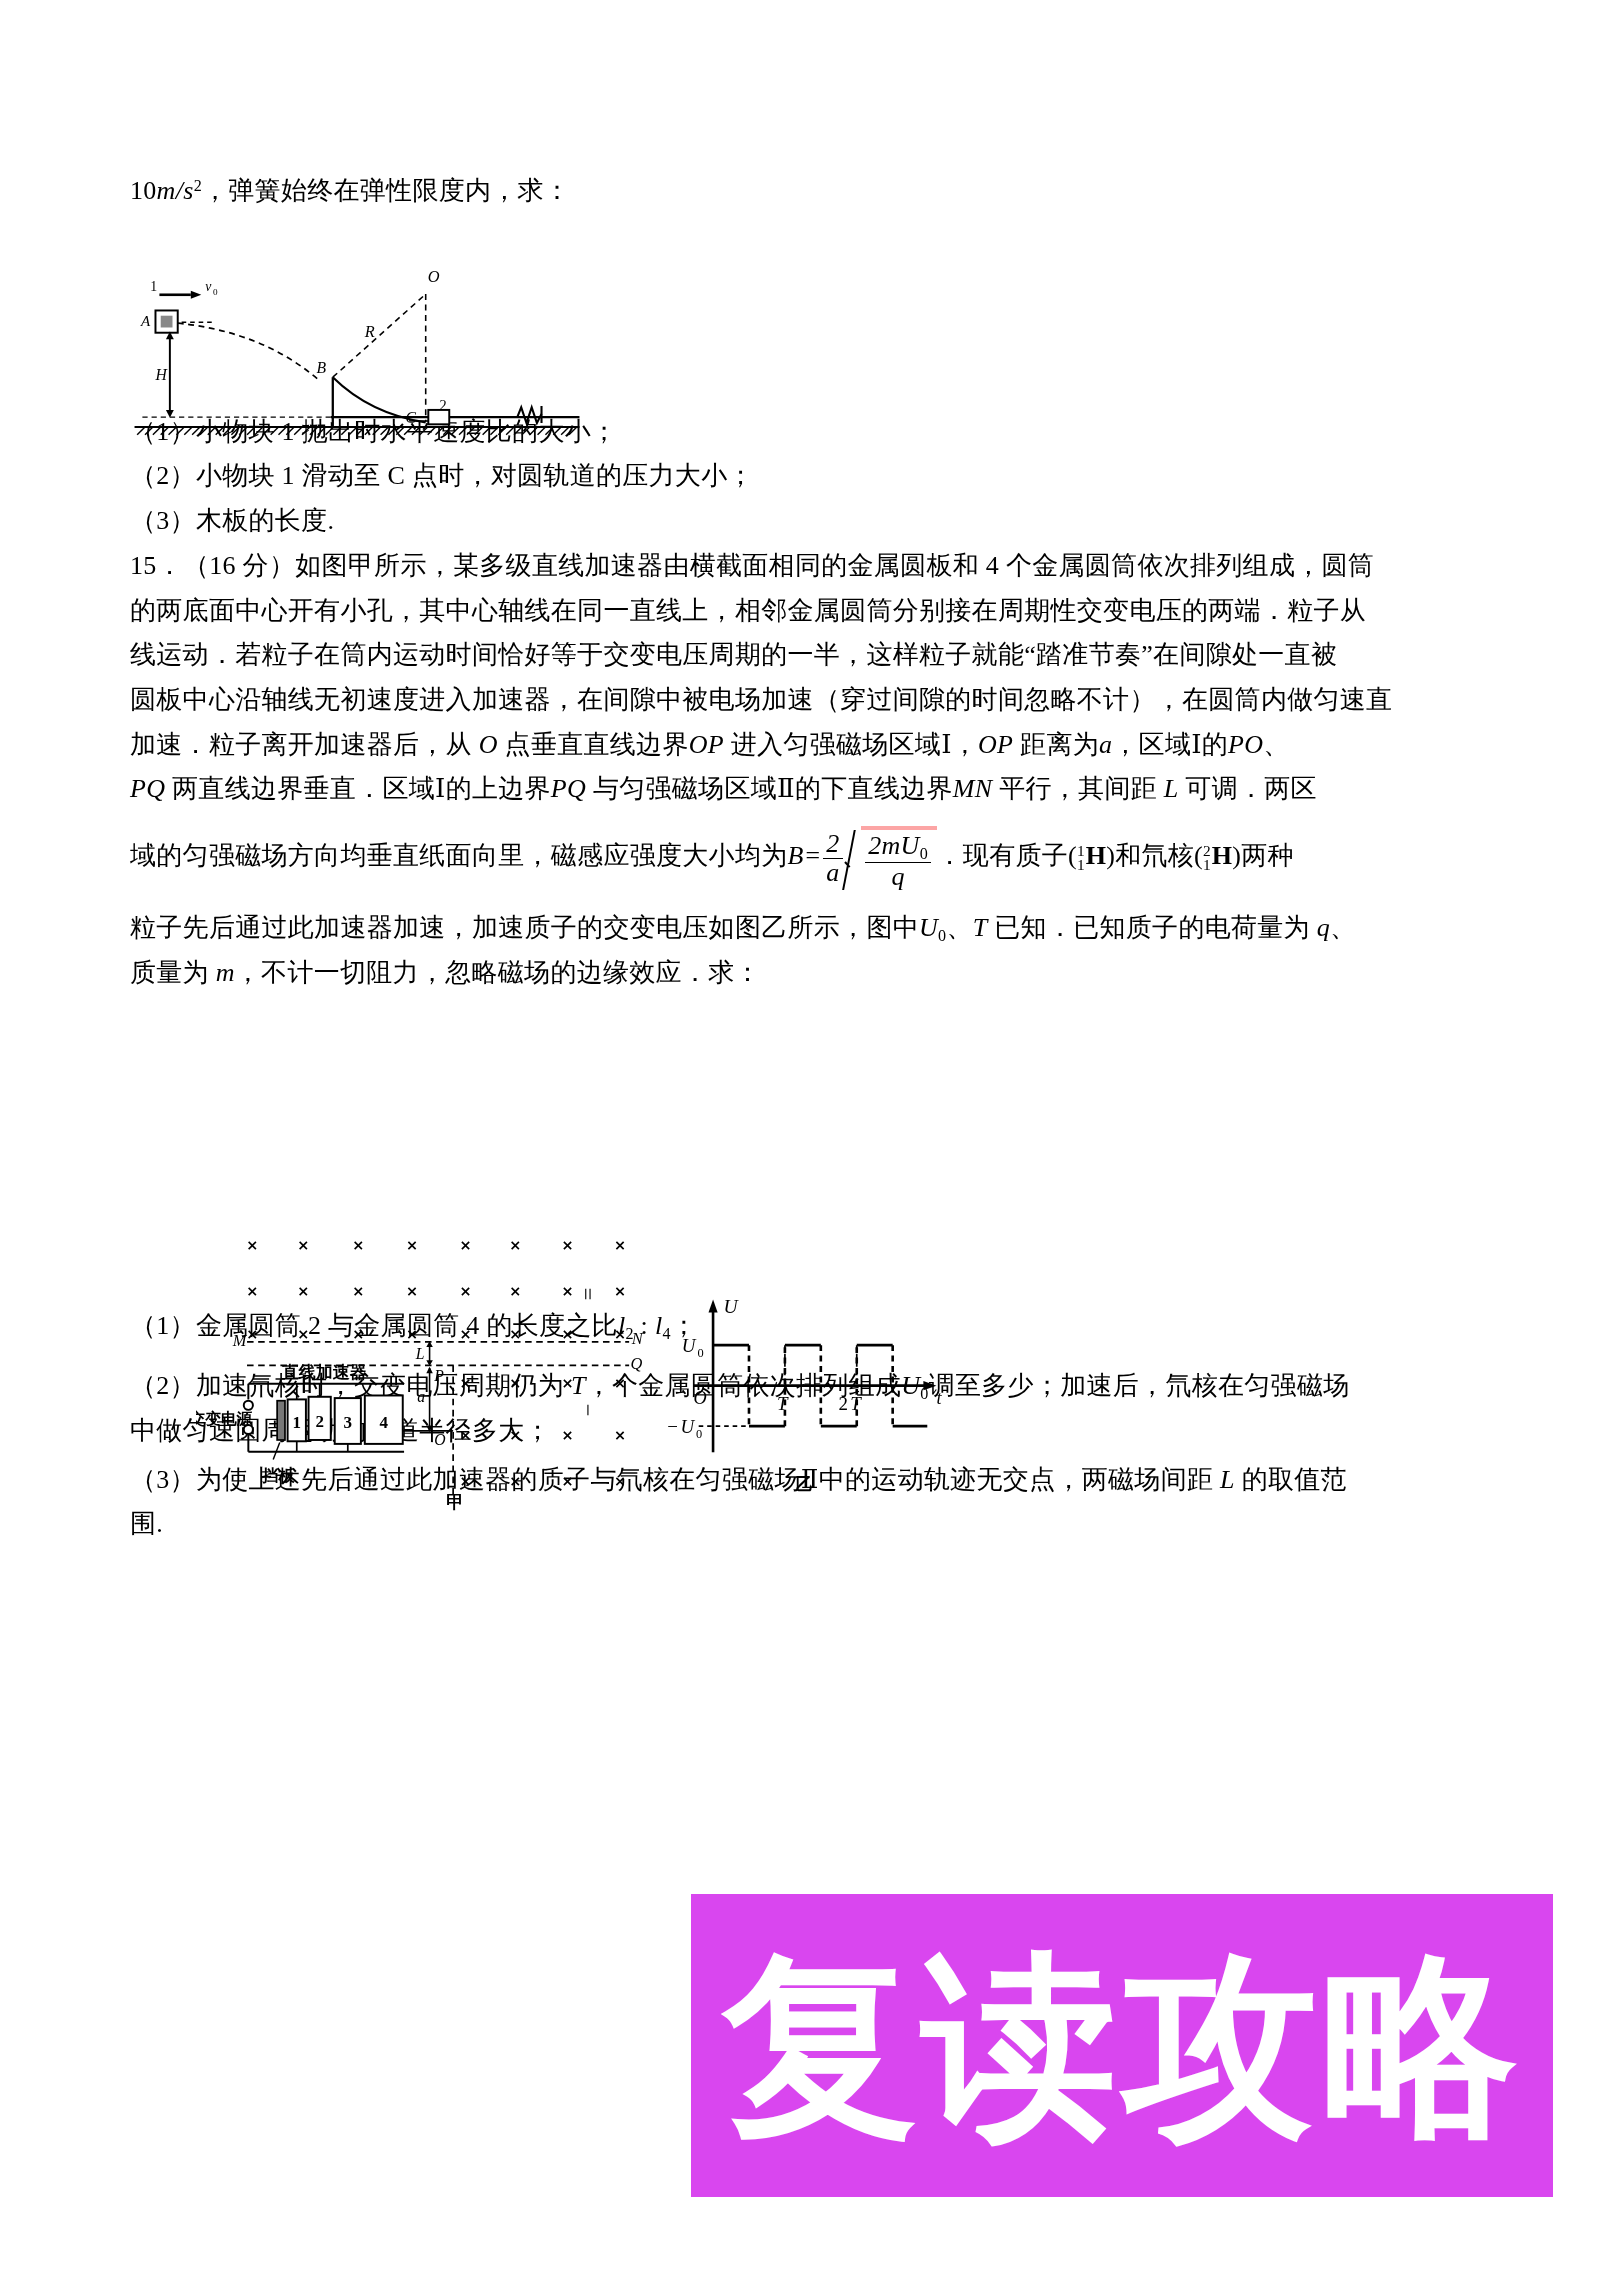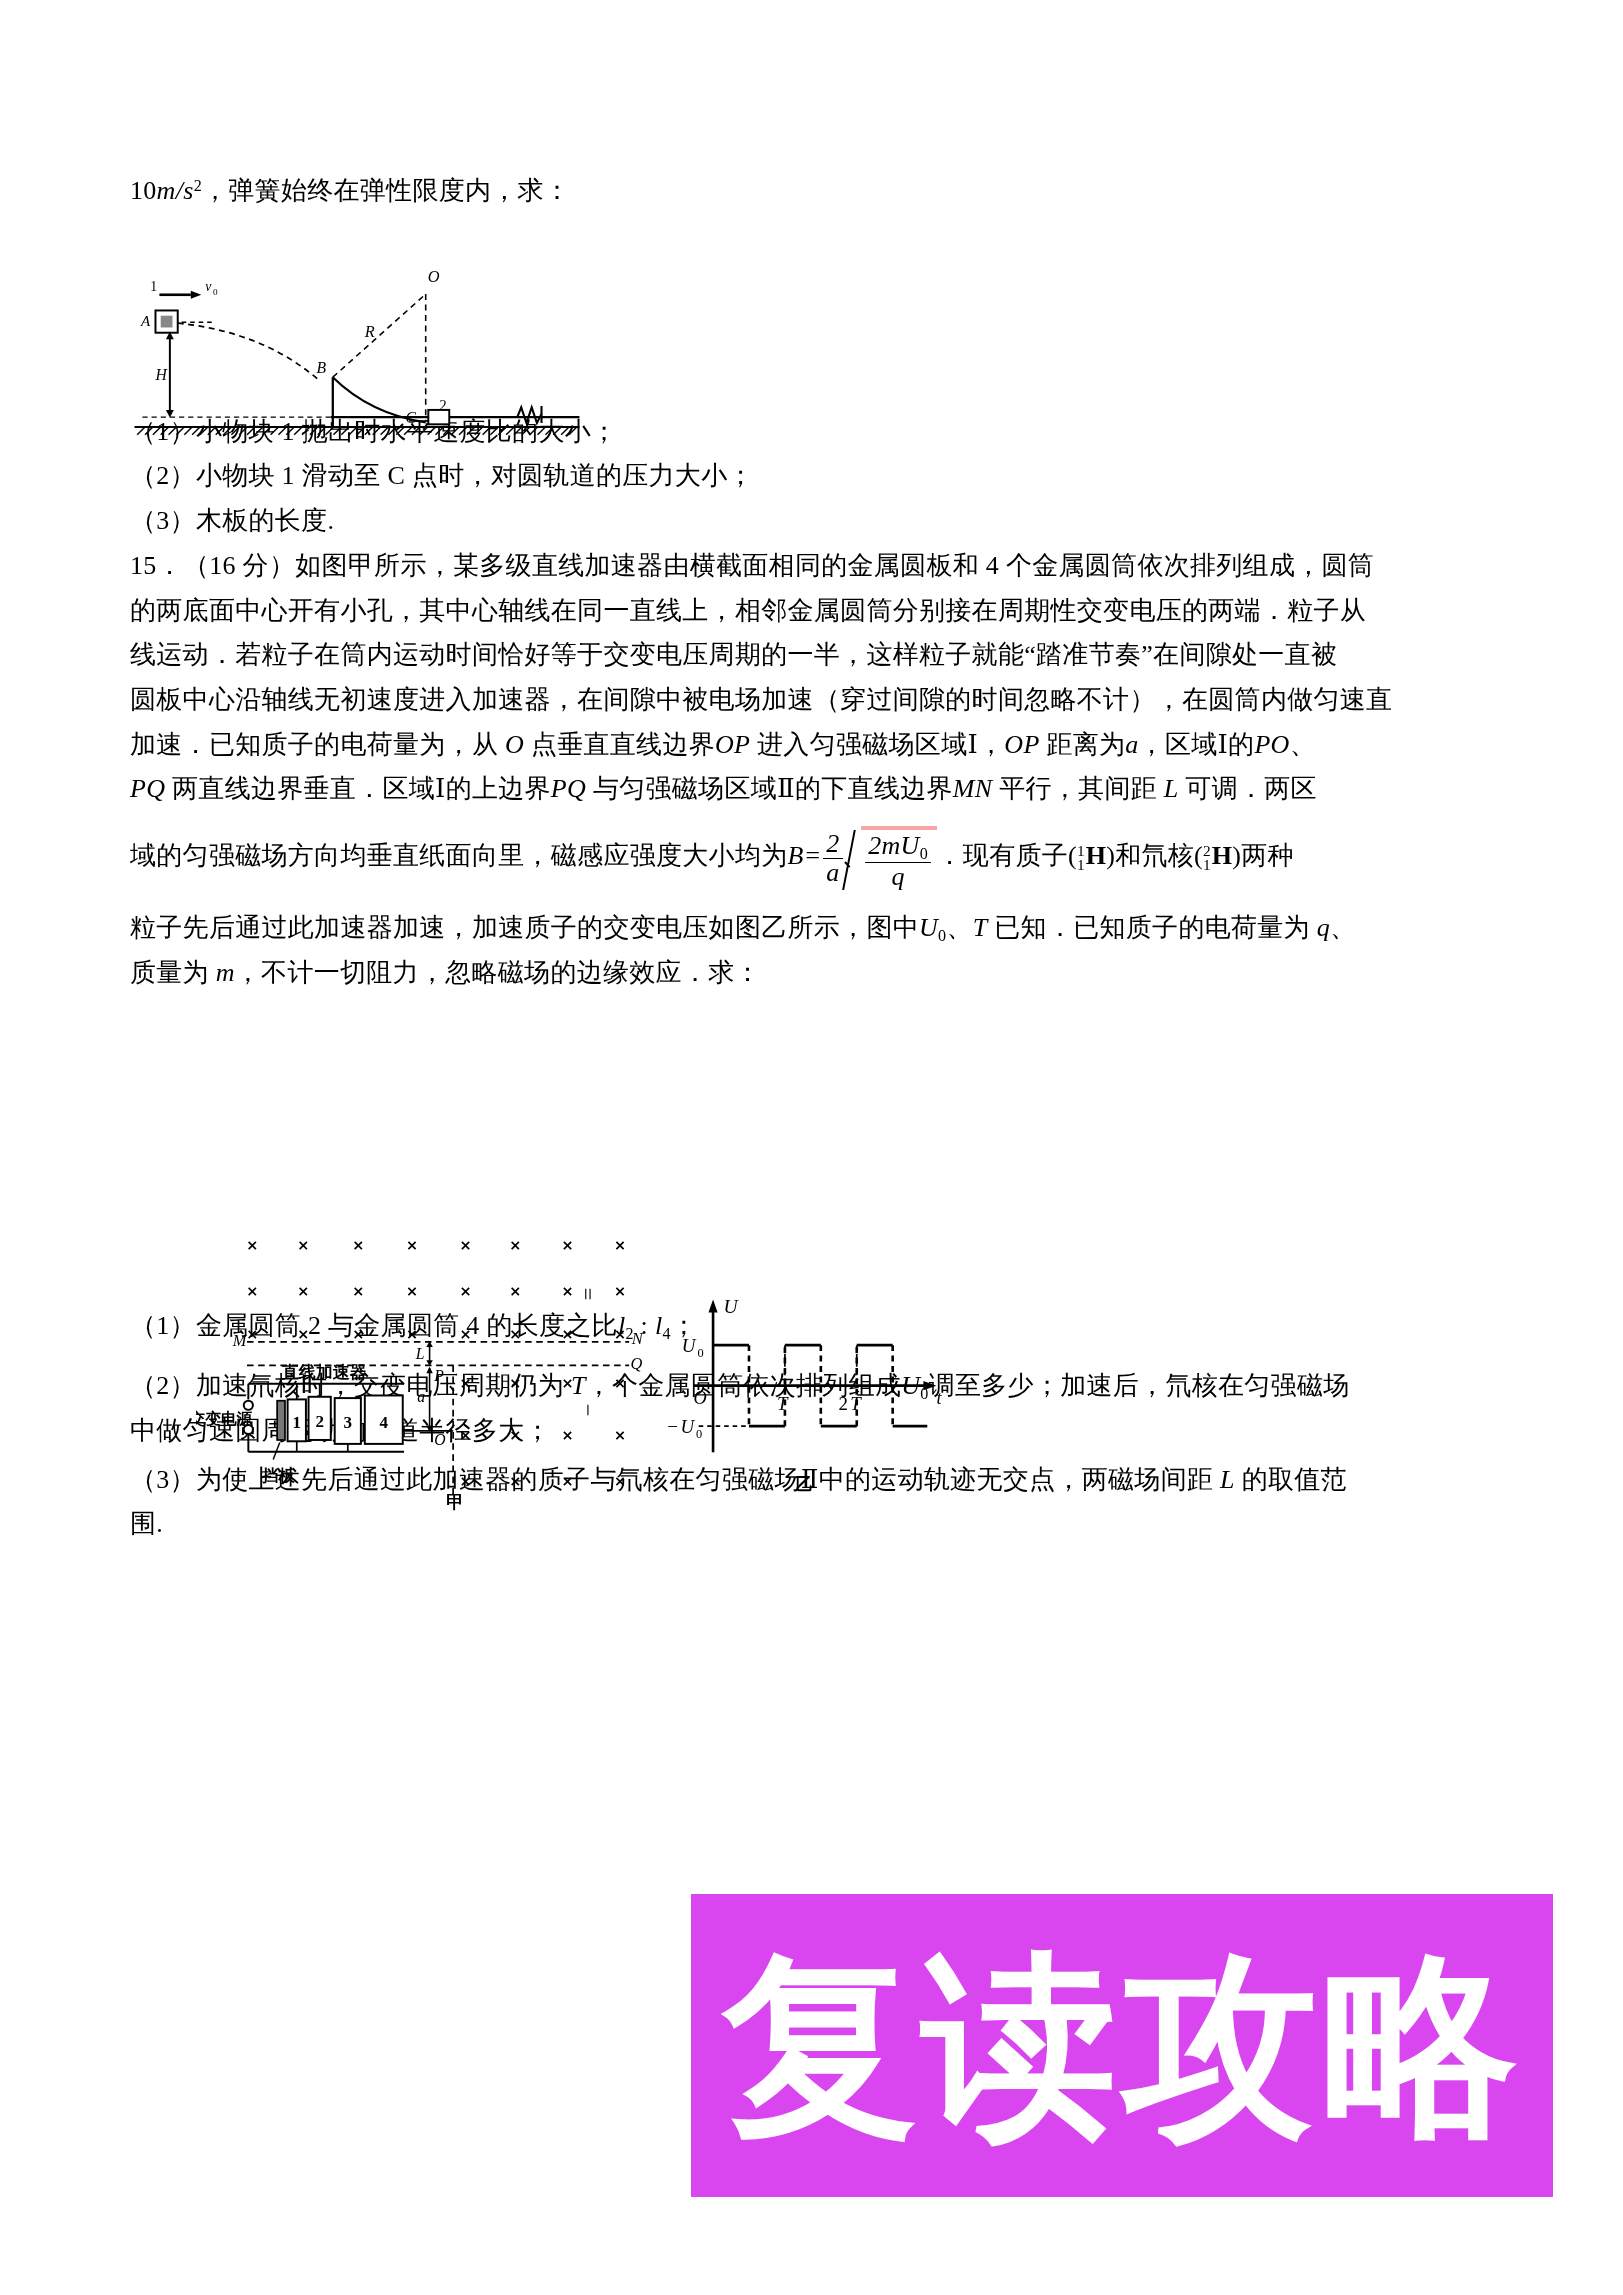--- a/index.html
+++ b/index.html
@@ -90,21 +90,21 @@
     <p class="para">（1）小物块 1 抛出时水平速度比的大小；</p>
     <p class="para">（2）小物块 1 滑动至 C 点时，对圆轨道的压力大小；</p>
     <p class="para">（3）木板的长度.</p>
 
     <p class="para">15．（16 分）如图甲所示，某多级直线加速器由横截面相同的金属圆板和 4 个金属圆筒依次排列组成，圆筒</p>
     <p class="para">的两底面中心开有小孔，其中心轴线在同一直线上，相邻金属圆筒分别接在周期性交变电压的两端．粒子从</p>
     <p class="para">线运动．若粒子在筒内运动时间恰好等于交变电压周期的一半，这样粒子就能“踏准节奏”在间隙处一直被</p>
     <p class="para">圆板中心沿轴线无初速度进入加速器，在间隙中被电场加速（穿过间隙的时间忽略不计），在圆筒内做匀速直</p>
 
     <p class="para">
-      <span>加速．已知质子的电荷量为，从 </span><i class="v">O</i><span> 点垂直直线边界</span><i class="v">OP</i><span> 进入匀强磁场区域Ⅰ，</span><i class="v">OP</i><span> 距离为</span><i class="v">a</i><span>，区域Ⅰ的</span><i class="v">PO</i><span>、</span>
+      <span>加速．粒子离开加速器后，从 </span><i class="v">O</i><span> 点垂直直线边界</span><i class="v">OP</i><span> 进入匀强磁场区域Ⅰ，</span><i class="v">OP</i><span> 距离为</span><i class="v">a</i><span>，区域Ⅰ的</span><i class="v">PO</i><span>、</span>
     </p>
 
     <p class="para">
       <i class="v">PQ</i><span> 两直线边界垂直．区域Ⅰ的上边界</span><i class="v">PQ</i><span> 与匀强磁场区域Ⅱ的下直线边界</span><i class="v">MN</i><span> 平行，其间距 </span><i class="v">L</i><span> 可调．两区</span>
     </p>
 
     <p class="para" style="margin-top:17px;margin-bottom:17px;">
       <span>域的匀强磁场方向均垂直纸面向里，磁感应强度大小均为</span><span class="math"><i class="v">B</i><span>=</span><span class="frac"><span class="n">2</span><span class="d">a</span></span><span class="radical"><span class="radbody"><span class="frac"><span class="n"><span>2mU</span><sub>0</sub></span><span class="d">q</span></span></span></span></span><span>．现有质子</span><span>(<span class="isotope"><span>1</span><span>1</span></span><b>H</b>)</span><span>和氘核</span><span>(<span class="isotope"><span>2</span><span>1</span></span><b>H</b>)</span><span>两种</span>
     </p>
 

